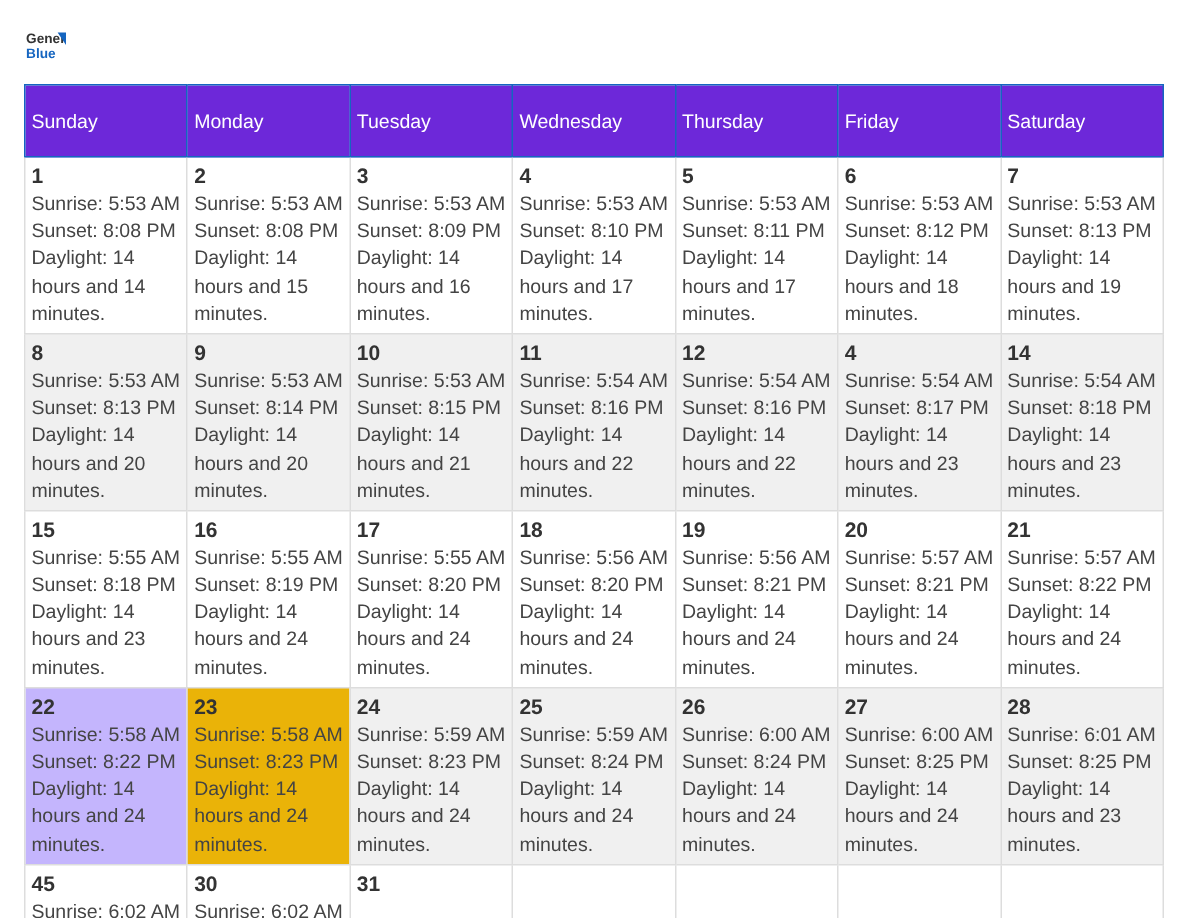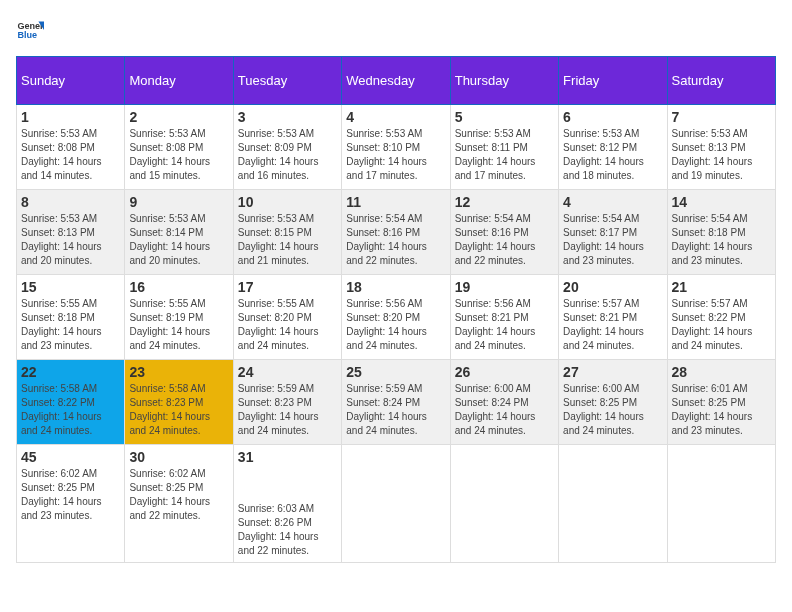--- a/index.html
+++ b/index.html
@@ -63,21 +63,21 @@
       background: #f5f5f5;
     }
     .day-number {
       font-size: 14px;
       font-weight: bold;
       color: #333;
       display: block;
       margin-bottom: 2px;
     }
     .day-info {
-      font-size: 10px;
+      font-size: 13px;
       color: #444;
       line-height: 1.4;
     }
     .empty-cell {
       background: #fff !important;
     }
   </style>
 </head>
 <body>
 
@@ -239,21 +239,21 @@
 Daylight: 14 hours and 24 minutes.</div>
         </td>
         <td>
           <span class="day-number">21</span>
           <div class="day-info" style="white-space: pre-line;">Sunrise: 5:57 AM
 Sunset: 8:22 PM
 Daylight: 14 hours and 24 minutes.</div>
         </td>
       </tr>
       <tr>
-        <td style="background: #0ea5e9; margin-top: 24px;">
+        <td style="background: #c4b5fd; margin-top: 24px;">
           <span class="day-number">22</span>
           <div class="day-info" style="white-space: pre-line;">Sunrise: 5:58 AM
 Sunset: 8:22 PM
 Daylight: 14 hours and 24 minutes.</div>
         </td>
         <td style="background: #eab308;">
           <span class="day-number">23</span>
           <div class="day-info" style="white-space: pre-line;">Sunrise: 5:58 AM
 Sunset: 8:23 PM
 Daylight: 14 hours and 24 minutes.</div>

